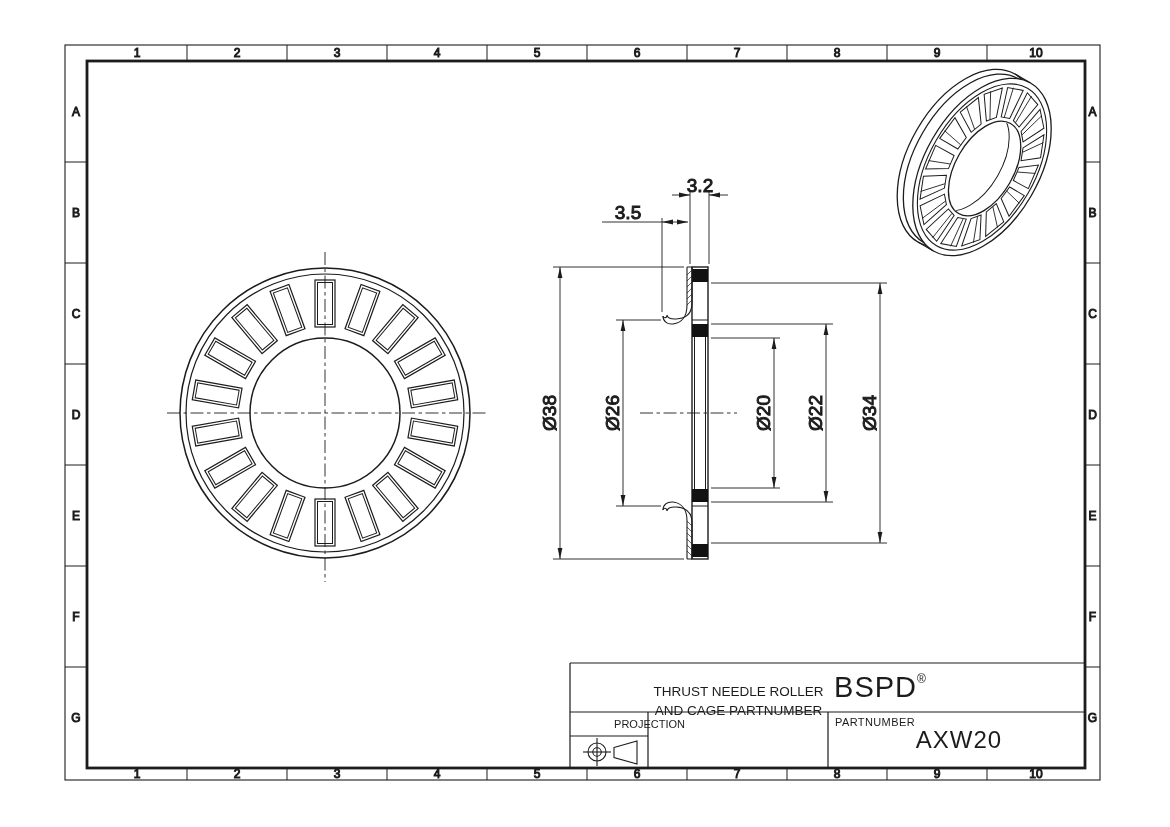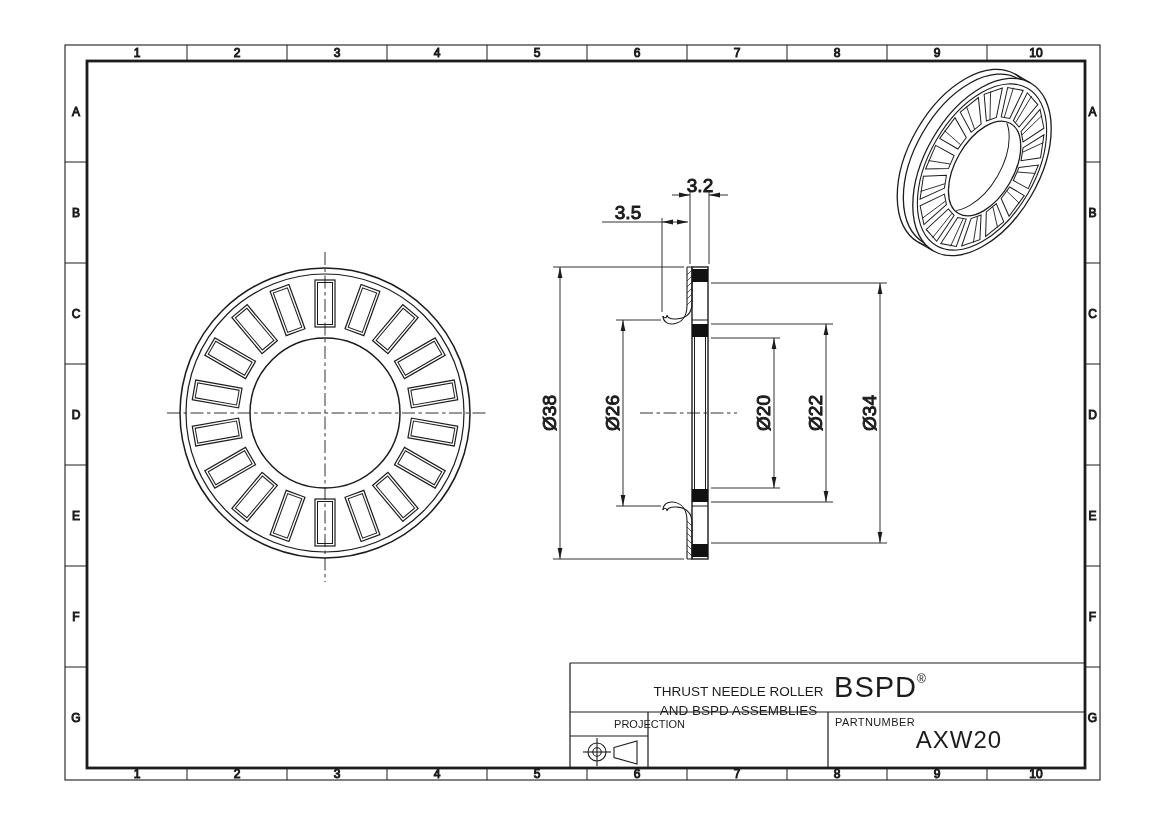--- a/index.html
+++ b/index.html
@@ -302,18 +302,18 @@
   </g>
 </svg>
 
   <div>
     <div class="tb-cell tb-toprow">
       <span class="logo"><span>BSPD</span><sup>®</sup></span>
     </div>
     <div class="tb-cell proj-label">PROJECTION</div>
     <div class="tb-cell part-title">
       <span>THRUST NEEDLE ROLLER</span>
-      <span>AND BSPD ASSEMBLIES</span>
+      <span>AND CAGE PARTNUMBER</span>
     </div>
     <div class="pn-label">PARTNUMBER</div>
     <div class="tb-cell pn-value">AXW20</div>
   </div>
 </div>
 
 </body></html>

